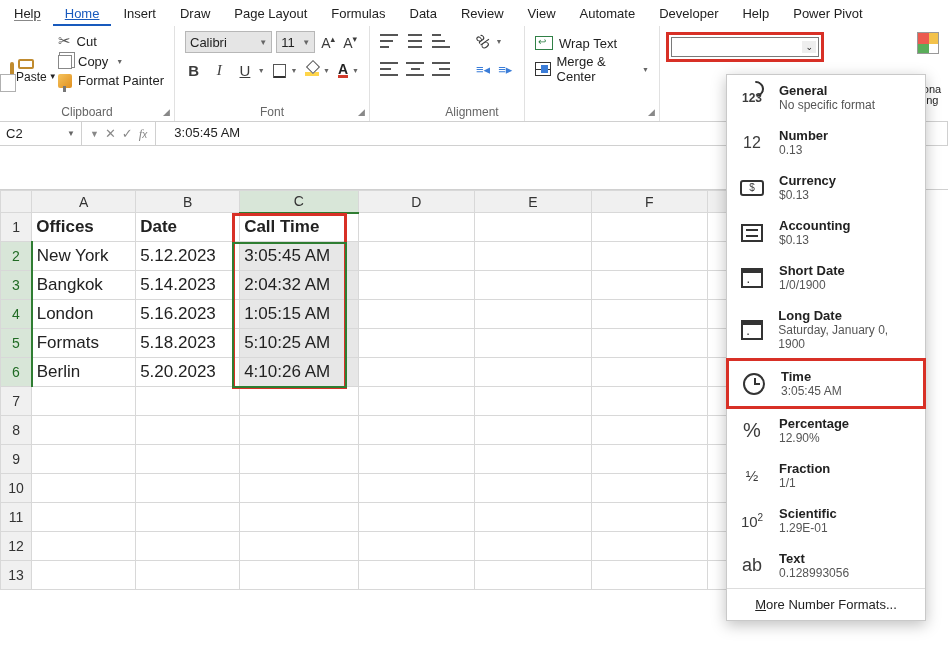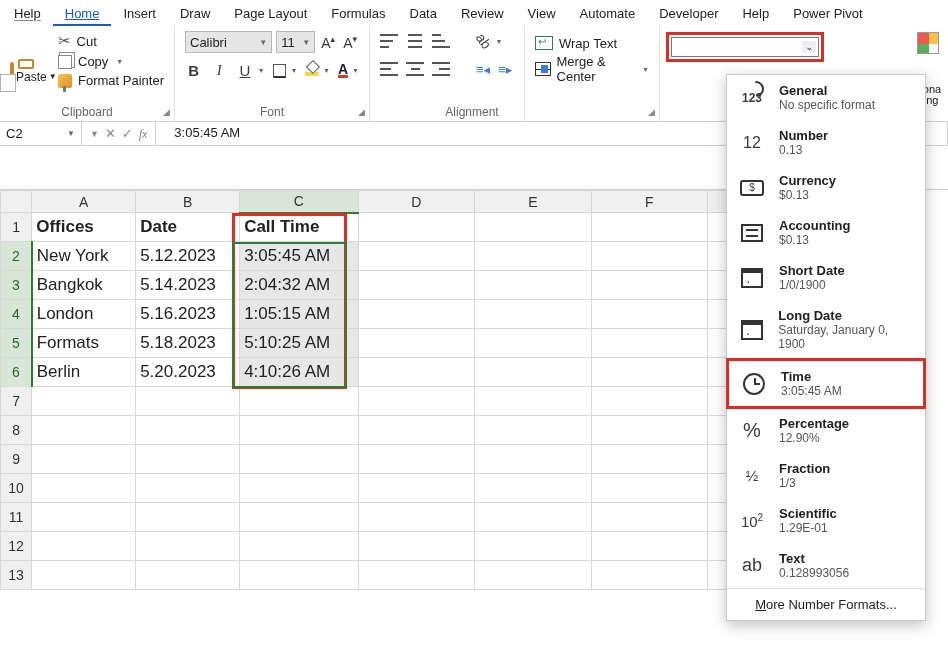--- a/index.html
+++ b/index.html
@@ -548,21 +548,21 @@
         <div class="t">Percentage</div>
         <div class="s">12.90%</div>
       </div>
     </div>
     <div class="dd-item">
       <div class="dd-ic">
         <span class="ic-frac">½</span>
       </div>
       <div class="dd-txt">
         <div class="t">Fraction</div>
-        <div class="s">1/3</div>
+        <div class="s">1/1</div>
       </div>
     </div>
     <div class="dd-item">
       <div class="dd-ic">
         <span class="ic-sci">10<sup>2</sup></span>
       </div>
       <div class="dd-txt">
         <div class="t">Scientific</div>
         <div class="s">1.29E-01</div>
       </div>

